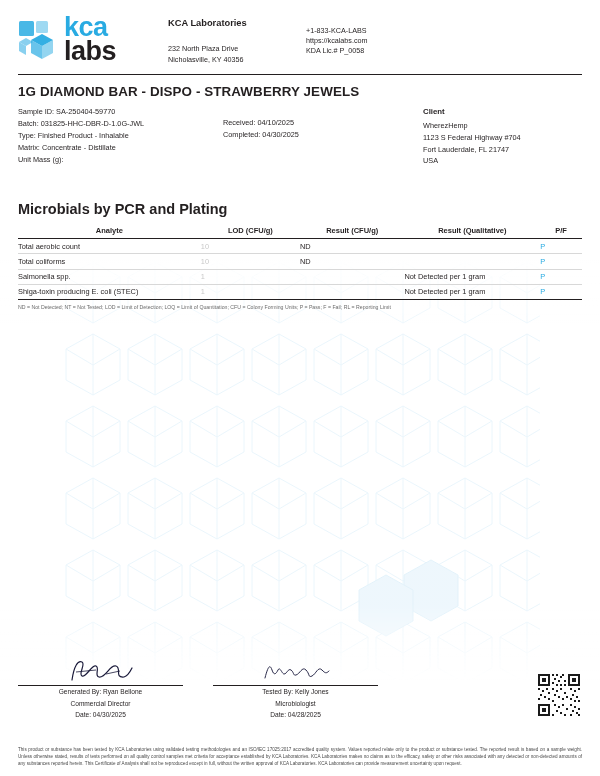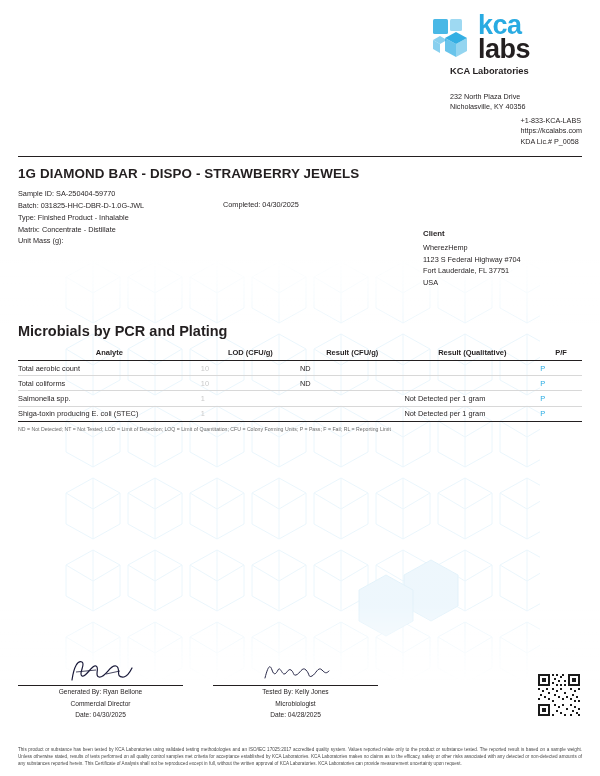--- a/index.html
+++ b/index.html
@@ -33,23 +33,22 @@
     opacity: 0.5;
     pointer-events: none;
     z-index: 0;
   }
 
   
   .header {
     position: relative;
     z-index: 2;
     display: flex;
-    align-items: flex-end;
+    align-items: center;
     padding-top: 14px;
-    flex-direction: column;
   }
   .logo-block {
     display: flex;
     align-items: center;
     width: 150px;
     flex: 0 0 auto;
   }
   .logo-mark {
     width: 40px;
     height: 40px;
@@ -148,21 +147,20 @@
     font-size: 7.3px;
     line-height: 1.62;
     color: #231f20;
     padding-top: 11px;
   }
   .meta-right {
     flex: 1 1 auto;
     font-size: 7.3px;
     line-height: 1.62;
     color: #231f20;
-    margin-top: 40px;
   }
   .meta-right .client-label {
     font-weight: bold;
     font-size: 7.8px;
     margin-bottom: 1px;
   }
 
   
   .section-heading {
     position: relative;
@@ -336,27 +334,28 @@
 
   <div class="meta-row">
     <div class="meta-left">
       <div>Sample ID: SA-250404-59770</div>
       <div>Batch: 031825-HHC-DBR-D-1.0G-JWL</div>
       <div>Type: Finished Product - Inhalable</div>
       <div>Matrix: Concentrate - Distillate</div>
       <div>Unit Mass (g):</div>
     </div>
     <div class="meta-mid">
+      <div>Received: 04/10/2025</div>
       <div>Completed: 04/30/2025</div>
     </div>
     <div class="meta-right">
       <div class="client-label">Client</div>
       <div>WherezHemp</div>
       <div>1123 S Federal Highway #704</div>
-      <div>Fort Lauderdale, FL 37751</div>
+      <div>Fort Lauderdale, FL 21747</div>
       <div>USA</div>
     </div>
   </div>
 
   <div class="section-heading">Microbials by PCR and Plating</div>
 
   <table class="table">
     <thead>
       <tr>
         <th class="col-analyte">Analyte</th>

